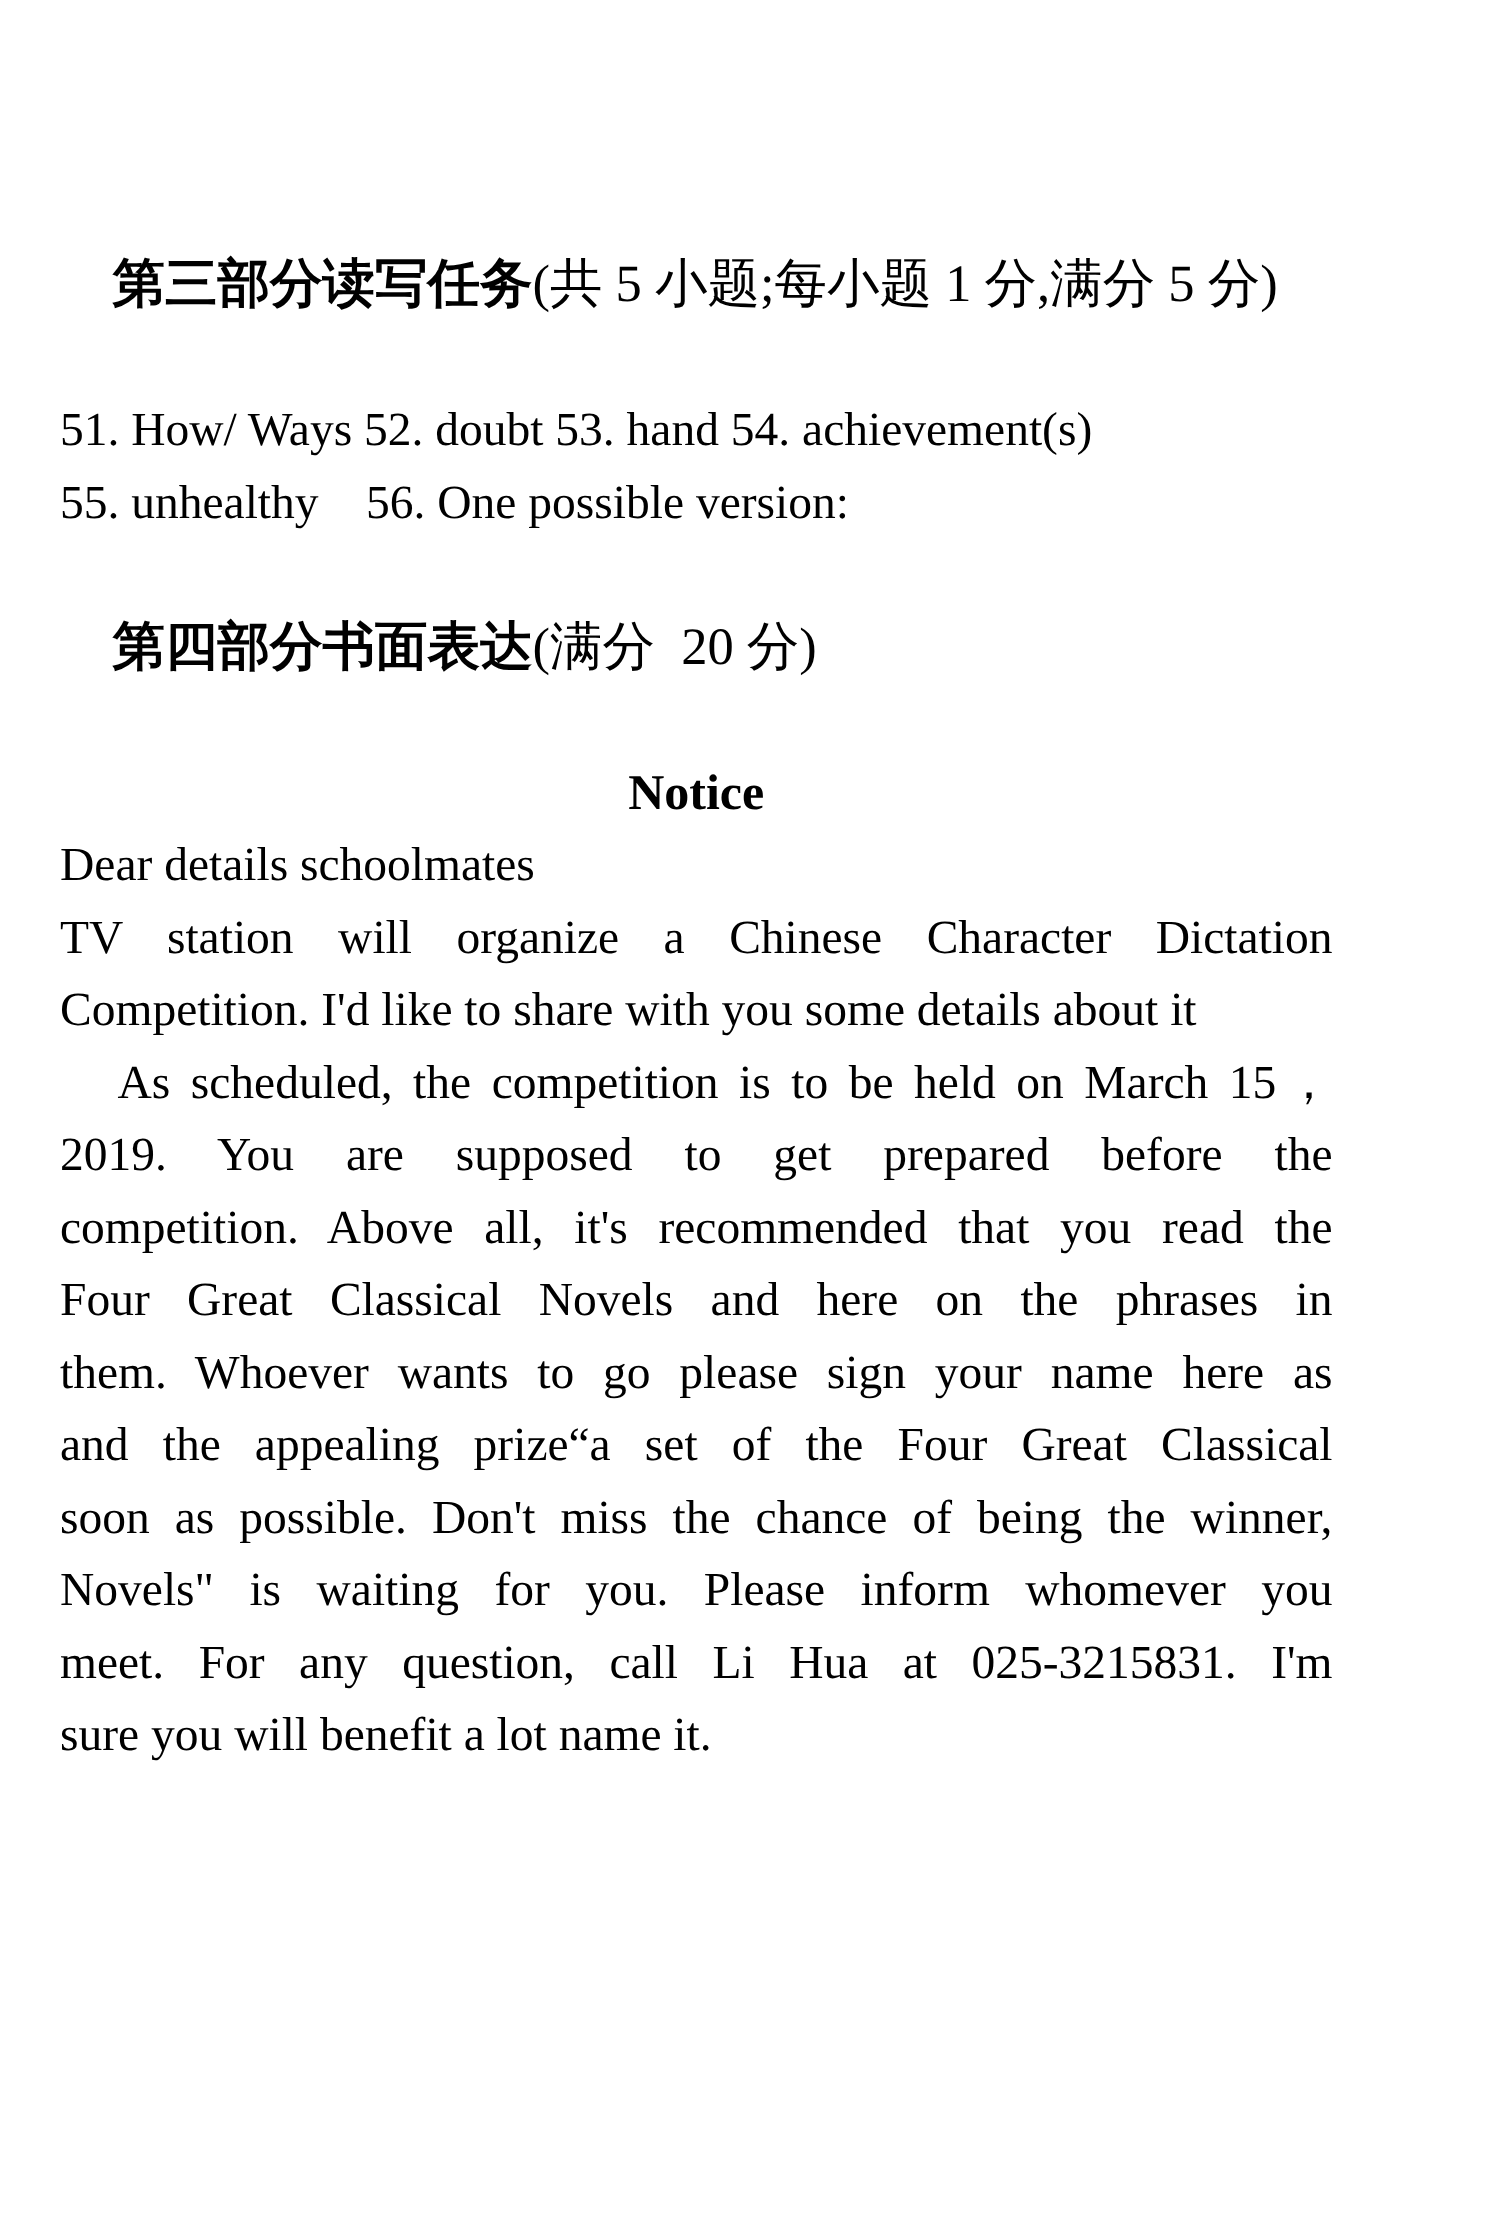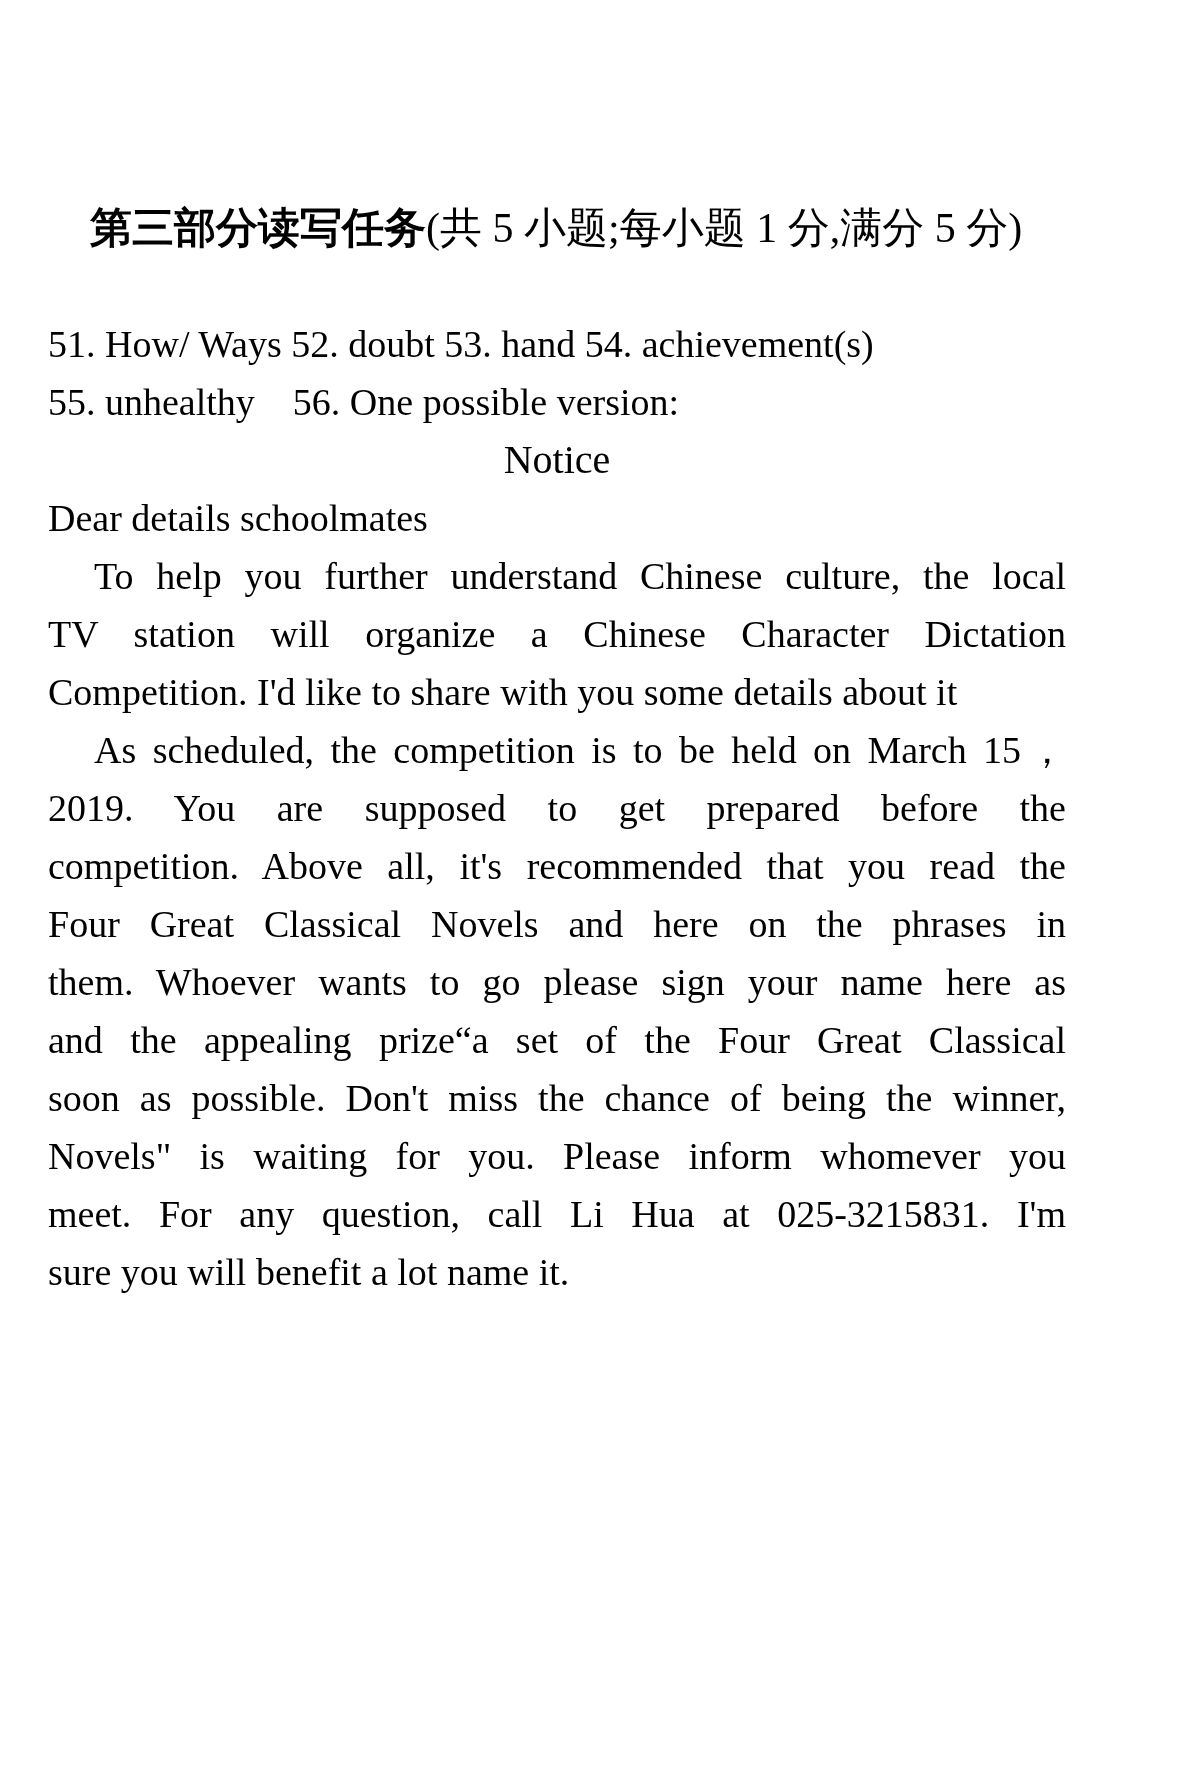--- a/index.html
+++ b/index.html
@@ -26,21 +26,21 @@
     white-space: pre-wrap;
   }
   .heading {
     font-size: 42px;
   }
   .heading .cn-bold {
     font-weight: 700;
   }
   .notice-title {
     text-align: center;
-    font-weight: 400;
+    font-weight: 700;
     font-size: 40px;
   }
   .just {
     text-align: justify;
     text-align-last: justify;
   }
   .indent {
     text-indent: 46px;
   }
 </style>
@@ -49,26 +49,28 @@
 
 <div class="page">
 
   <div class="line heading">
     <span class="cn-bold">第三部分读写任务</span><span>(共 5 小题;每小题 1 分,满分 5 分)</span>
   </div>
 
   <div class="line">51. How/ Ways 52. doubt 53. hand 54. achievement(s)</div>
   <div class="line">55. unhealthy    56. One possible version:</div>
 
+  <div class="line heading">
+    <span class="cn-bold">第四部分书面表达</span><span>(满分  20 分)</span>
+  </div>
 
   <div class="line notice-title">Notice</div>
 
   <div class="line">Dear details schoolmates</div>
 
-  <div class="line just indent">To help you further understand Chinese culture, the local</div>
   <div class="line just">TV station will organize a Chinese Character Dictation</div>
   <div class="line">Competition. I'd like to share with you some details about it</div>
 
   <div class="line just indent">As scheduled, the competition is to be held on March 15，</div>
   <div class="line just">2019. You are supposed to get prepared before the</div>
   <div class="line just">competition. Above all, it's recommended that you read the</div>
   <div class="line just">Four Great Classical Novels and here on the phrases in</div>
   <div class="line just">them. Whoever wants to go please sign your name here as</div>
   <div class="line just">and the appealing prize“a set of the Four Great Classical</div>
   <div class="line just">soon as possible. Don't miss the chance of being the winner,</div>

